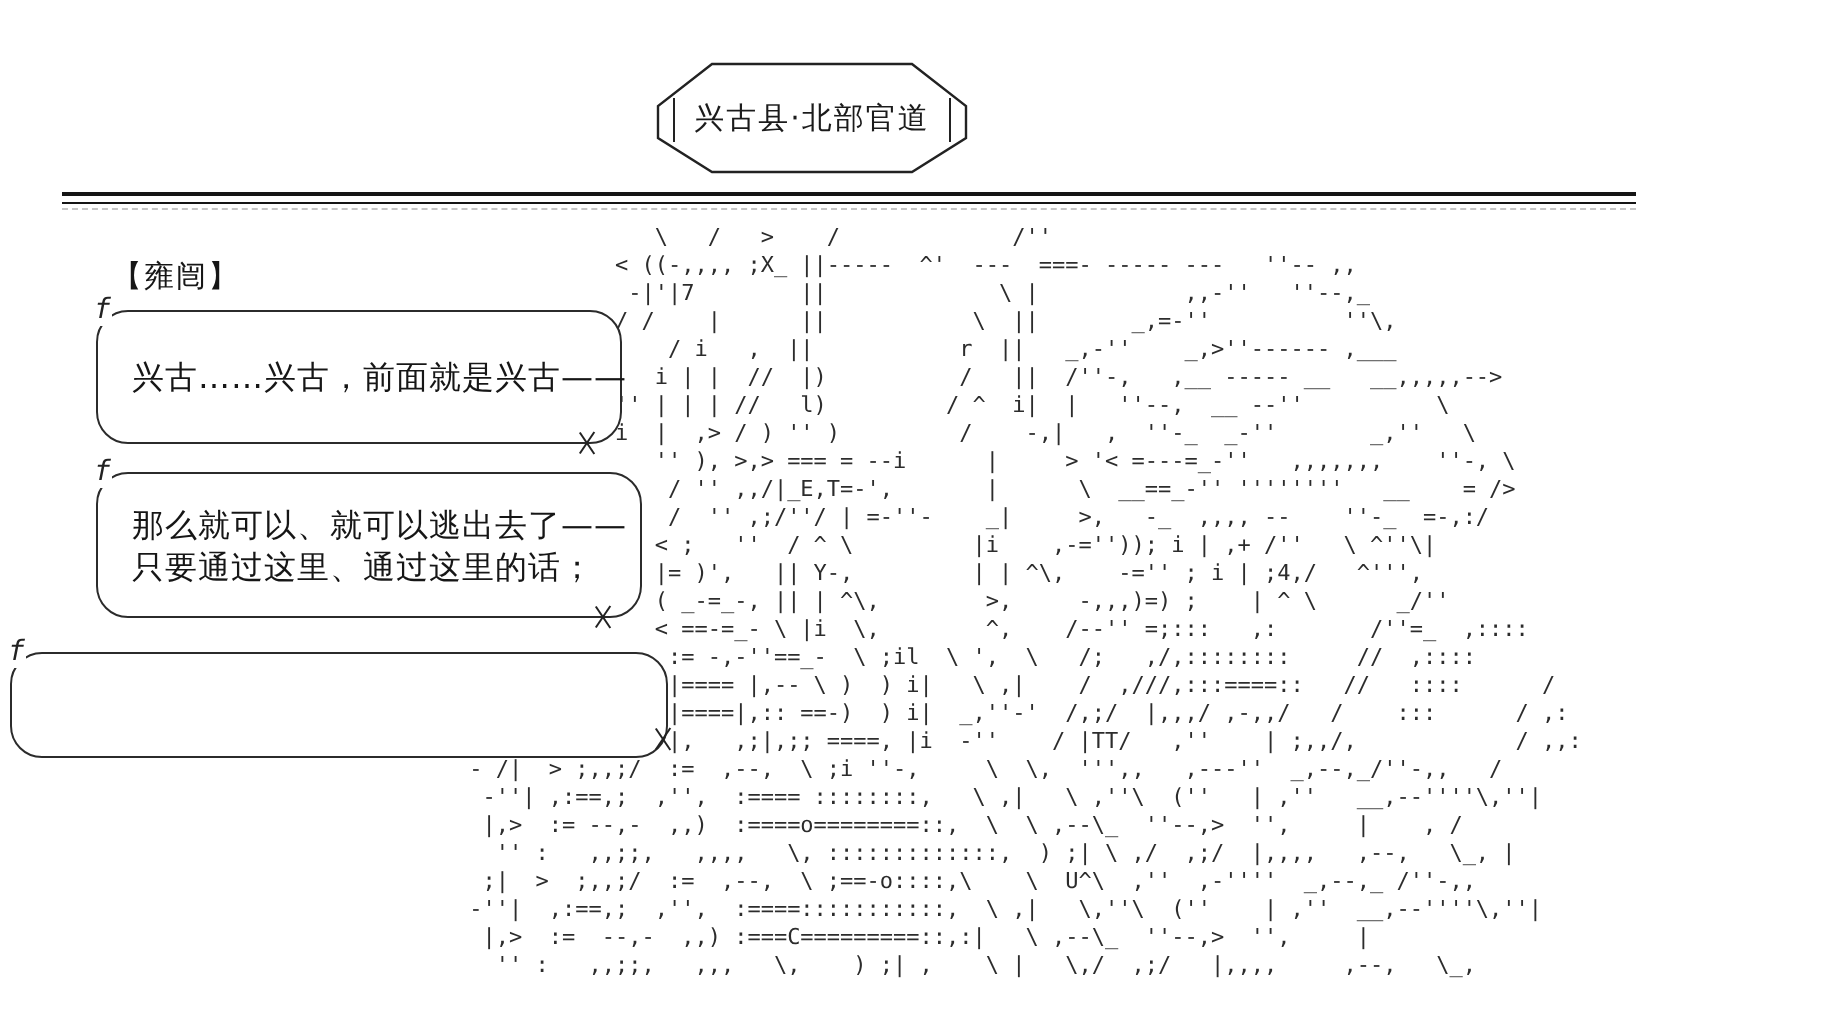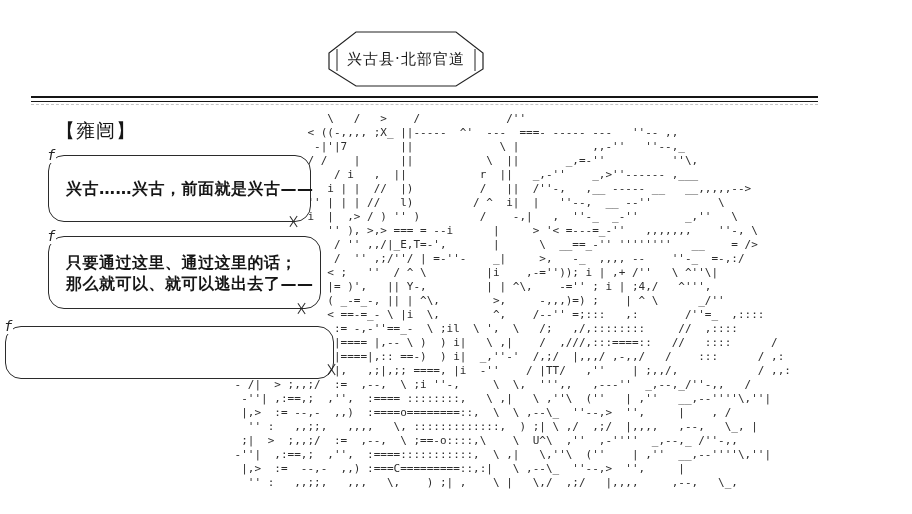--- a/index.html
+++ b/index.html
@@ -13,26 +13,26 @@
   .loc-label{
     position:absolute;inset:0;display:flex;align-items:center;justify-content:center;
     font-size:15px;letter-spacing:1px;color:#1b1b1b;
   }
   
   .divider{position:absolute;left:31px;top:96px;width:787px;}
   .divider .l1{height:0;border-top:2px solid #151515;}
   .divider .l2{height:0;border-top:1px solid #151515;margin-top:3px;}
   .divider .l3{height:0;border-top:1px dashed #c6c6c6;margin-top:2px;}
   
-  .speaker{position:absolute;left:56px;top:118px;font-size:19px;letter-spacing:1px;z-index:3;}
+  .speaker{position:absolute;left:56px;top:129px;font-size:15px;letter-spacing:1px;z-index:3;}
   .bubble{
     position:absolute;background:#ffffff;border:1px solid #2b2b2b;border-radius:16px;
     z-index:2;box-sizing:border-box;display:flex;flex-direction:column;justify-content:center;
   }
-  .bubble .txt{font-size:16px;line-height:21px;letter-spacing:0.5px;padding-left:17px;white-space:nowrap;font-weight:bold;}
+  .bubble .txt{font-size:16px;line-height:21px;letter-spacing:0.5px;padding-left:17px;white-space:nowrap;}
   .hook{
     position:absolute;left:-3px;top:-9px;font-family:"DejaVu Sans Mono",monospace;
     font-size:14px;font-style:italic;color:#222;background:#fff;padding:0 1px;
   }
   .tail{position:absolute;width:12px;height:13px;z-index:3;}
   .tail::before,.tail::after{
     content:"";position:absolute;left:5px;top:0;width:1.4px;height:13px;background:#222;
   }
   .tail::before{transform:rotate(34deg);}
   .tail::after{transform:rotate(-34deg);}
@@ -100,22 +100,22 @@
   <div class="speaker">【雍闿】</div>
 
   <div class="bubble" id="b1">
     <span class="hook">f</span>
     <div class="txt">兴古……兴古，前面就是兴古——</div>
     <span class="tail"></span>
   </div>
 
   <div class="bubble" id="b2">
     <span class="hook">f</span>
+    <div class="txt">那么就可以、就可以逃出去了——</div>
     <div class="txt">只要通过这里、通过这里的话；</div>
-    <div class="txt">那么就可以、就可以逃出去了——</div>
     <span class="tail"></span>
   </div>
 
   <div class="bubble" id="b3">
     <span class="hook">f</span>
     <span class="tail"></span>
   </div>
 
 </div>
 

